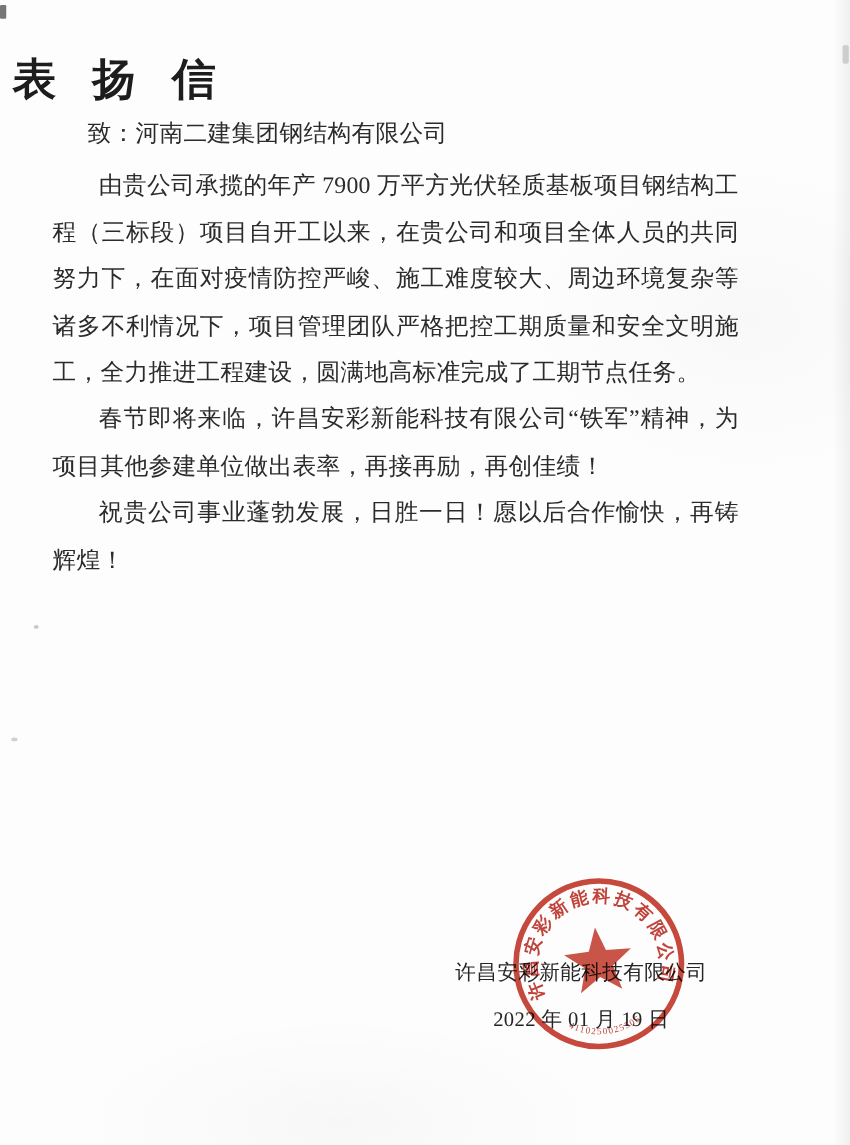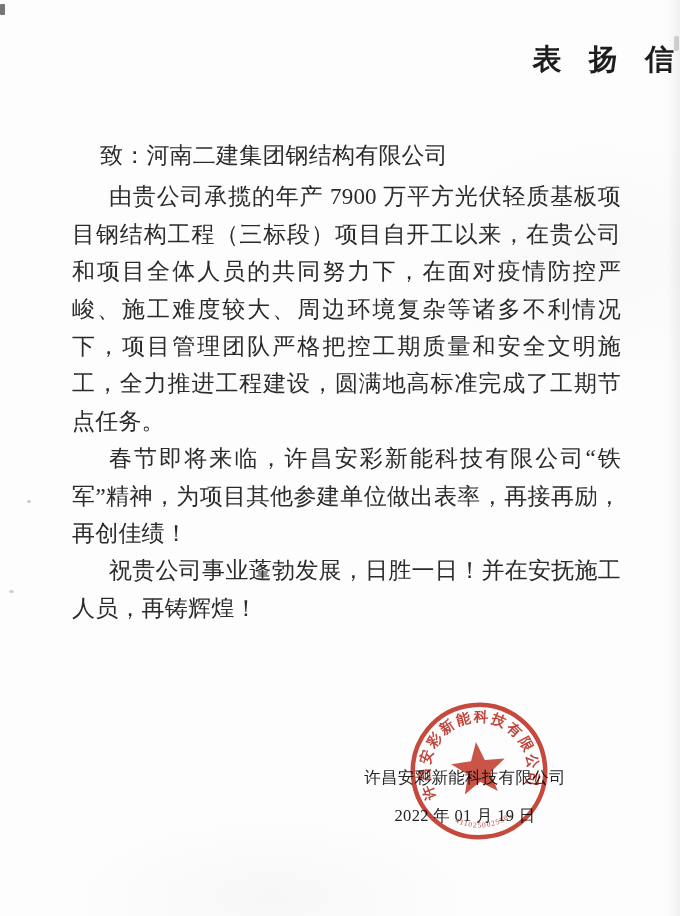--- a/index.html
+++ b/index.html
@@ -18,38 +18,37 @@
   .page::after {
     content: '';
     position: absolute; right: 0; top: 0; width: 14px; height: 100%;
     background: linear-gradient(to right, rgba(0,0,0,0), rgba(0,0,0,0.055));
     pointer-events: none;
   }
   .title {
     position: absolute;
     top: 40px; left: 0; right: 0;
     margin: 0;
-    text-align: right;
-    font-size: 29px;
+    text-align: left;
+    font-size: 35px;
     font-weight: 600;
     letter-spacing: 6px;
     word-spacing: 8px;
     text-indent: 10px;
     color: #1d1d1d;
   }
   .body {
     position: absolute;
     top: 89px;
-    left: 72px;
+    left: 42px;
     width: 549px;
-    font-size: 23px;
+    font-size: 19px;
     letter-spacing: 0.2px;
     line-height: 37.4px;
     text-align: justify;
-    margin-top: 48px;
   }
   .body p { margin: 0; }
   .salutation {
     padding-left: 28px;
     margin-bottom: 4px !important;
     text-align: left;
   }
   .para { text-indent: 37px; }
   .signature {
     position: absolute;
@@ -104,21 +103,21 @@
   <div class="artifact a-dash"></div>
   <div class="artifact a-speck1"></div>
   <div class="artifact a-speck2"></div>
 
   <h1 class="title">表 扬 信</h1>
 
   <div class="body">
     <p class="salutation">致：河南二建集团钢结构有限公司</p>
     <p class="para">由贵公司承揽的年产 7900 万平方光伏轻质基板项目钢结构工程（三标段）项目自开工以来，在贵公司和项目全体人员的共同努力下，在面对疫情防控严峻、施工难度较大、周边环境复杂等诸多不利情况下，项目管理团队严格把控工期质量和安全文明施工，全力推进工程建设，圆满地高标准完成了工期节点任务。</p>
     <p class="para">春节即将来临，许昌安彩新能科技有限公司“铁军”精神，为项目其他参建单位做出表率，再接再励，再创佳绩！</p>
-    <p class="para">祝贵公司事业蓬勃发展，日胜一日！并在安抚施工人员，再铸辉煌！</p>
+    <p class="para">祝贵公司事业蓬勃发展，日胜一日！愿以后合作愉快，再铸辉煌！</p>
   </div>
 
   <div class="signature">
     <div>许昌安彩新能科技有限公司</div>
     <div>2022 年 01 月 19 日</div>
   </div>
 
   <div class="seal">
     <svg viewBox="0 0 150 150">
       <defs>

